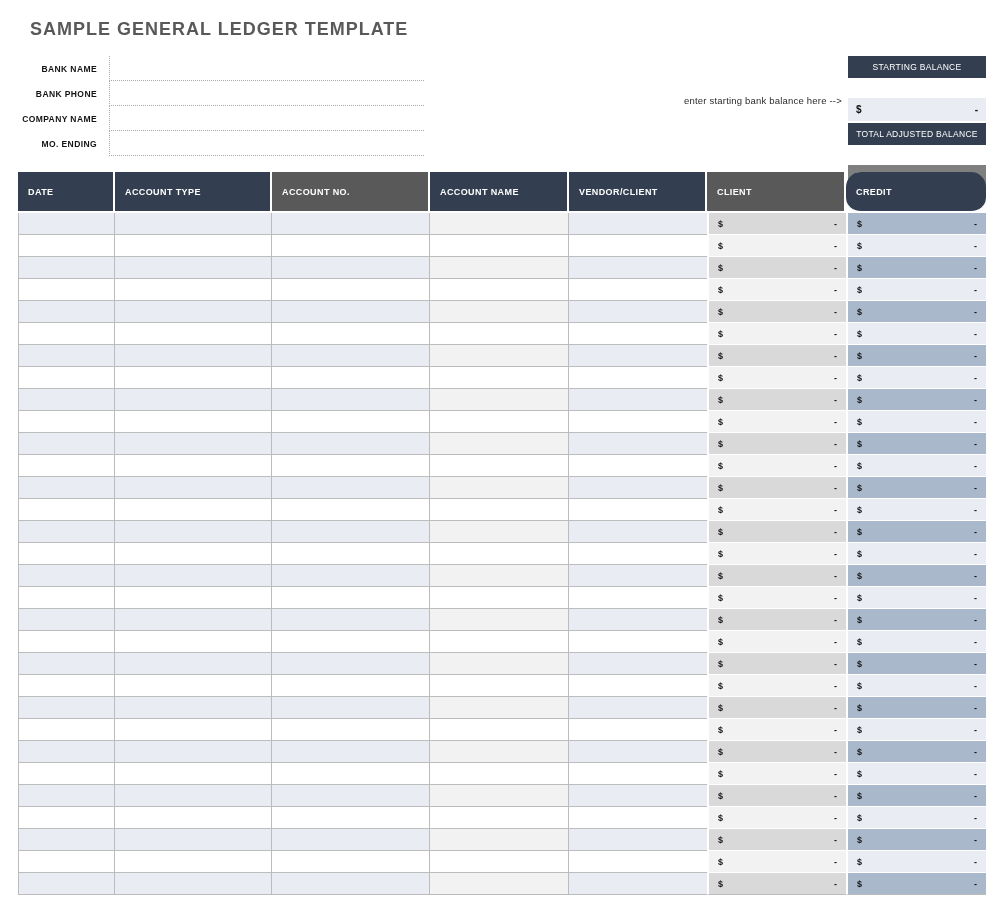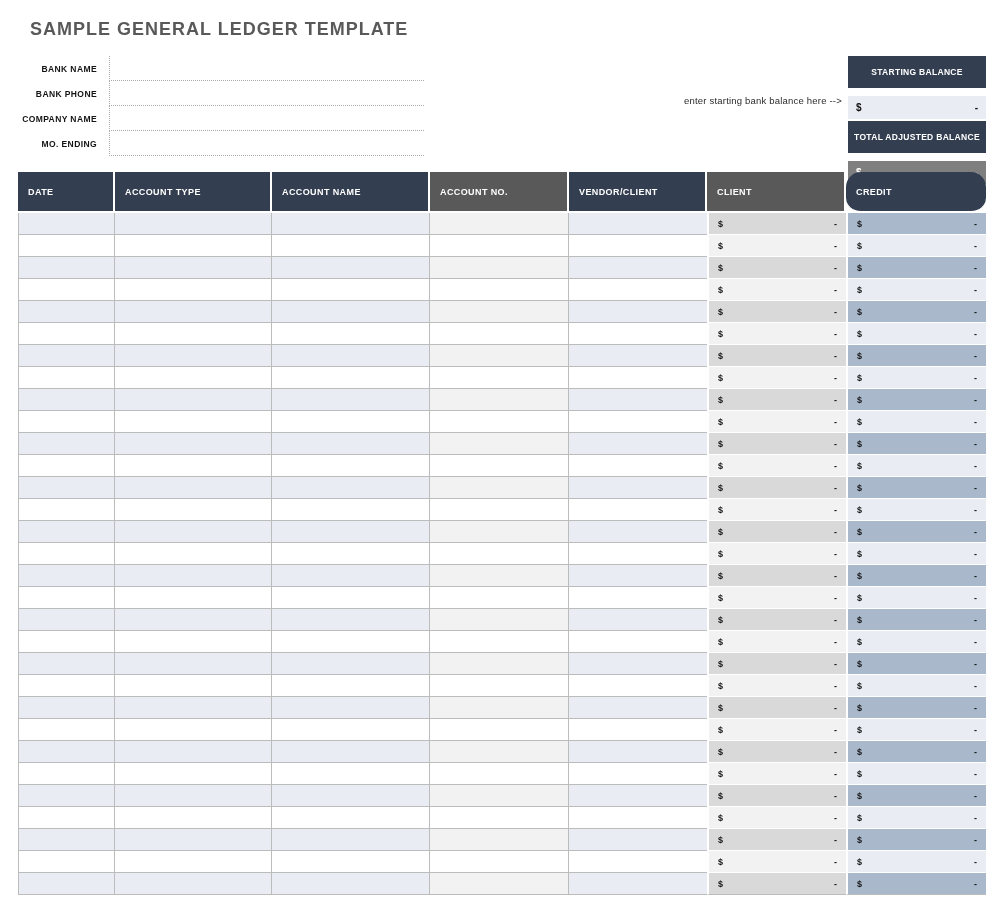--- a/index.html
+++ b/index.html
@@ -16,22 +16,22 @@
   .form-area{position:absolute;left:12px;top:56px;width:412px;}
   .form-row{display:flex;height:25px;}
   .form-label{width:97px;display:flex;align-items:center;justify-content:flex-end;padding-right:12px;
     font-size:8.5px;font-weight:700;letter-spacing:.4px;color:#141414;white-space:nowrap;}
   .form-field{flex:1;border-left:1px dotted var(--dot);border-bottom:1px dotted var(--dot);
     font-size:10px;color:#222;display:flex;align-items:center;padding-left:6px;}
 
   .balance-note{position:absolute;top:95px;right:166px;font-size:9.5px;color:#2b2b2b;letter-spacing:.2px;}
 
   .balance-box{position:absolute;left:848px;top:56px;width:138px;}
-  .bal-hdr{height:32px;background:var(--navy);color:#fff;font-size:8.5px;font-weight:700;letter-spacing:.3px;
-    display:flex;align-items:center;justify-content:center;margin-bottom:8px;white-space:nowrap;}
+  .bal-hdr{height:22px;background:var(--navy);color:#fff;font-size:8.5px;font-weight:400;letter-spacing:.3px;
+    display:flex;align-items:center;justify-content:center;margin-bottom:20px;white-space:nowrap;}
   .bal-val{height:23px;display:flex;align-items:center;justify-content:space-between;padding:0 8px;
     font-size:10px;font-weight:700;margin-bottom:2px;}
   .bal-val.start{background:var(--shade-blue);color:#111;}
   .bal-val.total{background:var(--total-bg);color:#fff;}
 
   .ledger{position:absolute;left:18px;top:172px;width:968px;}
   .thead,.trow{display:grid;grid-template-columns:97px 157px 158px 139px 138px 139px 140px;}
   .th{height:41px;display:flex;align-items:center;padding-left:10px;color:#fff;font-size:9px;font-weight:700;
     letter-spacing:.4px;border-right:2px solid #fff;border-bottom:2px solid #fff;white-space:nowrap;}
   .th:last-child{border-right:none;border-radius:15px;}
@@ -86,22 +86,22 @@
   <div class="bal-val total">
     <span>$</span>
     <span>-</span>
   </div>
 </div>
 
 <div class="ledger">
   <div class="thead">
       <div class="th th--navy">DATE</div>
       <div class="th th--navy">ACCOUNT TYPE</div>
+      <div class="th th--gray">ACCOUNT NO.</div>
       <div class="th th--navy">ACCOUNT NAME</div>
-      <div class="th th--gray">ACCOUNT NO.</div>
       <div class="th th--navy">VENDOR/CLIENT</div>
       <div class="th th--gray">CLIENT</div>
       <div class="th th--navy">CREDIT</div>
     </div>
   <div class="tbody">
       <div class="trow shaded">
     <div class="td c-date"></div>
     <div class="td c-type"></div>
     <div class="td c-name"></div>
     <div class="td c-no"></div>

